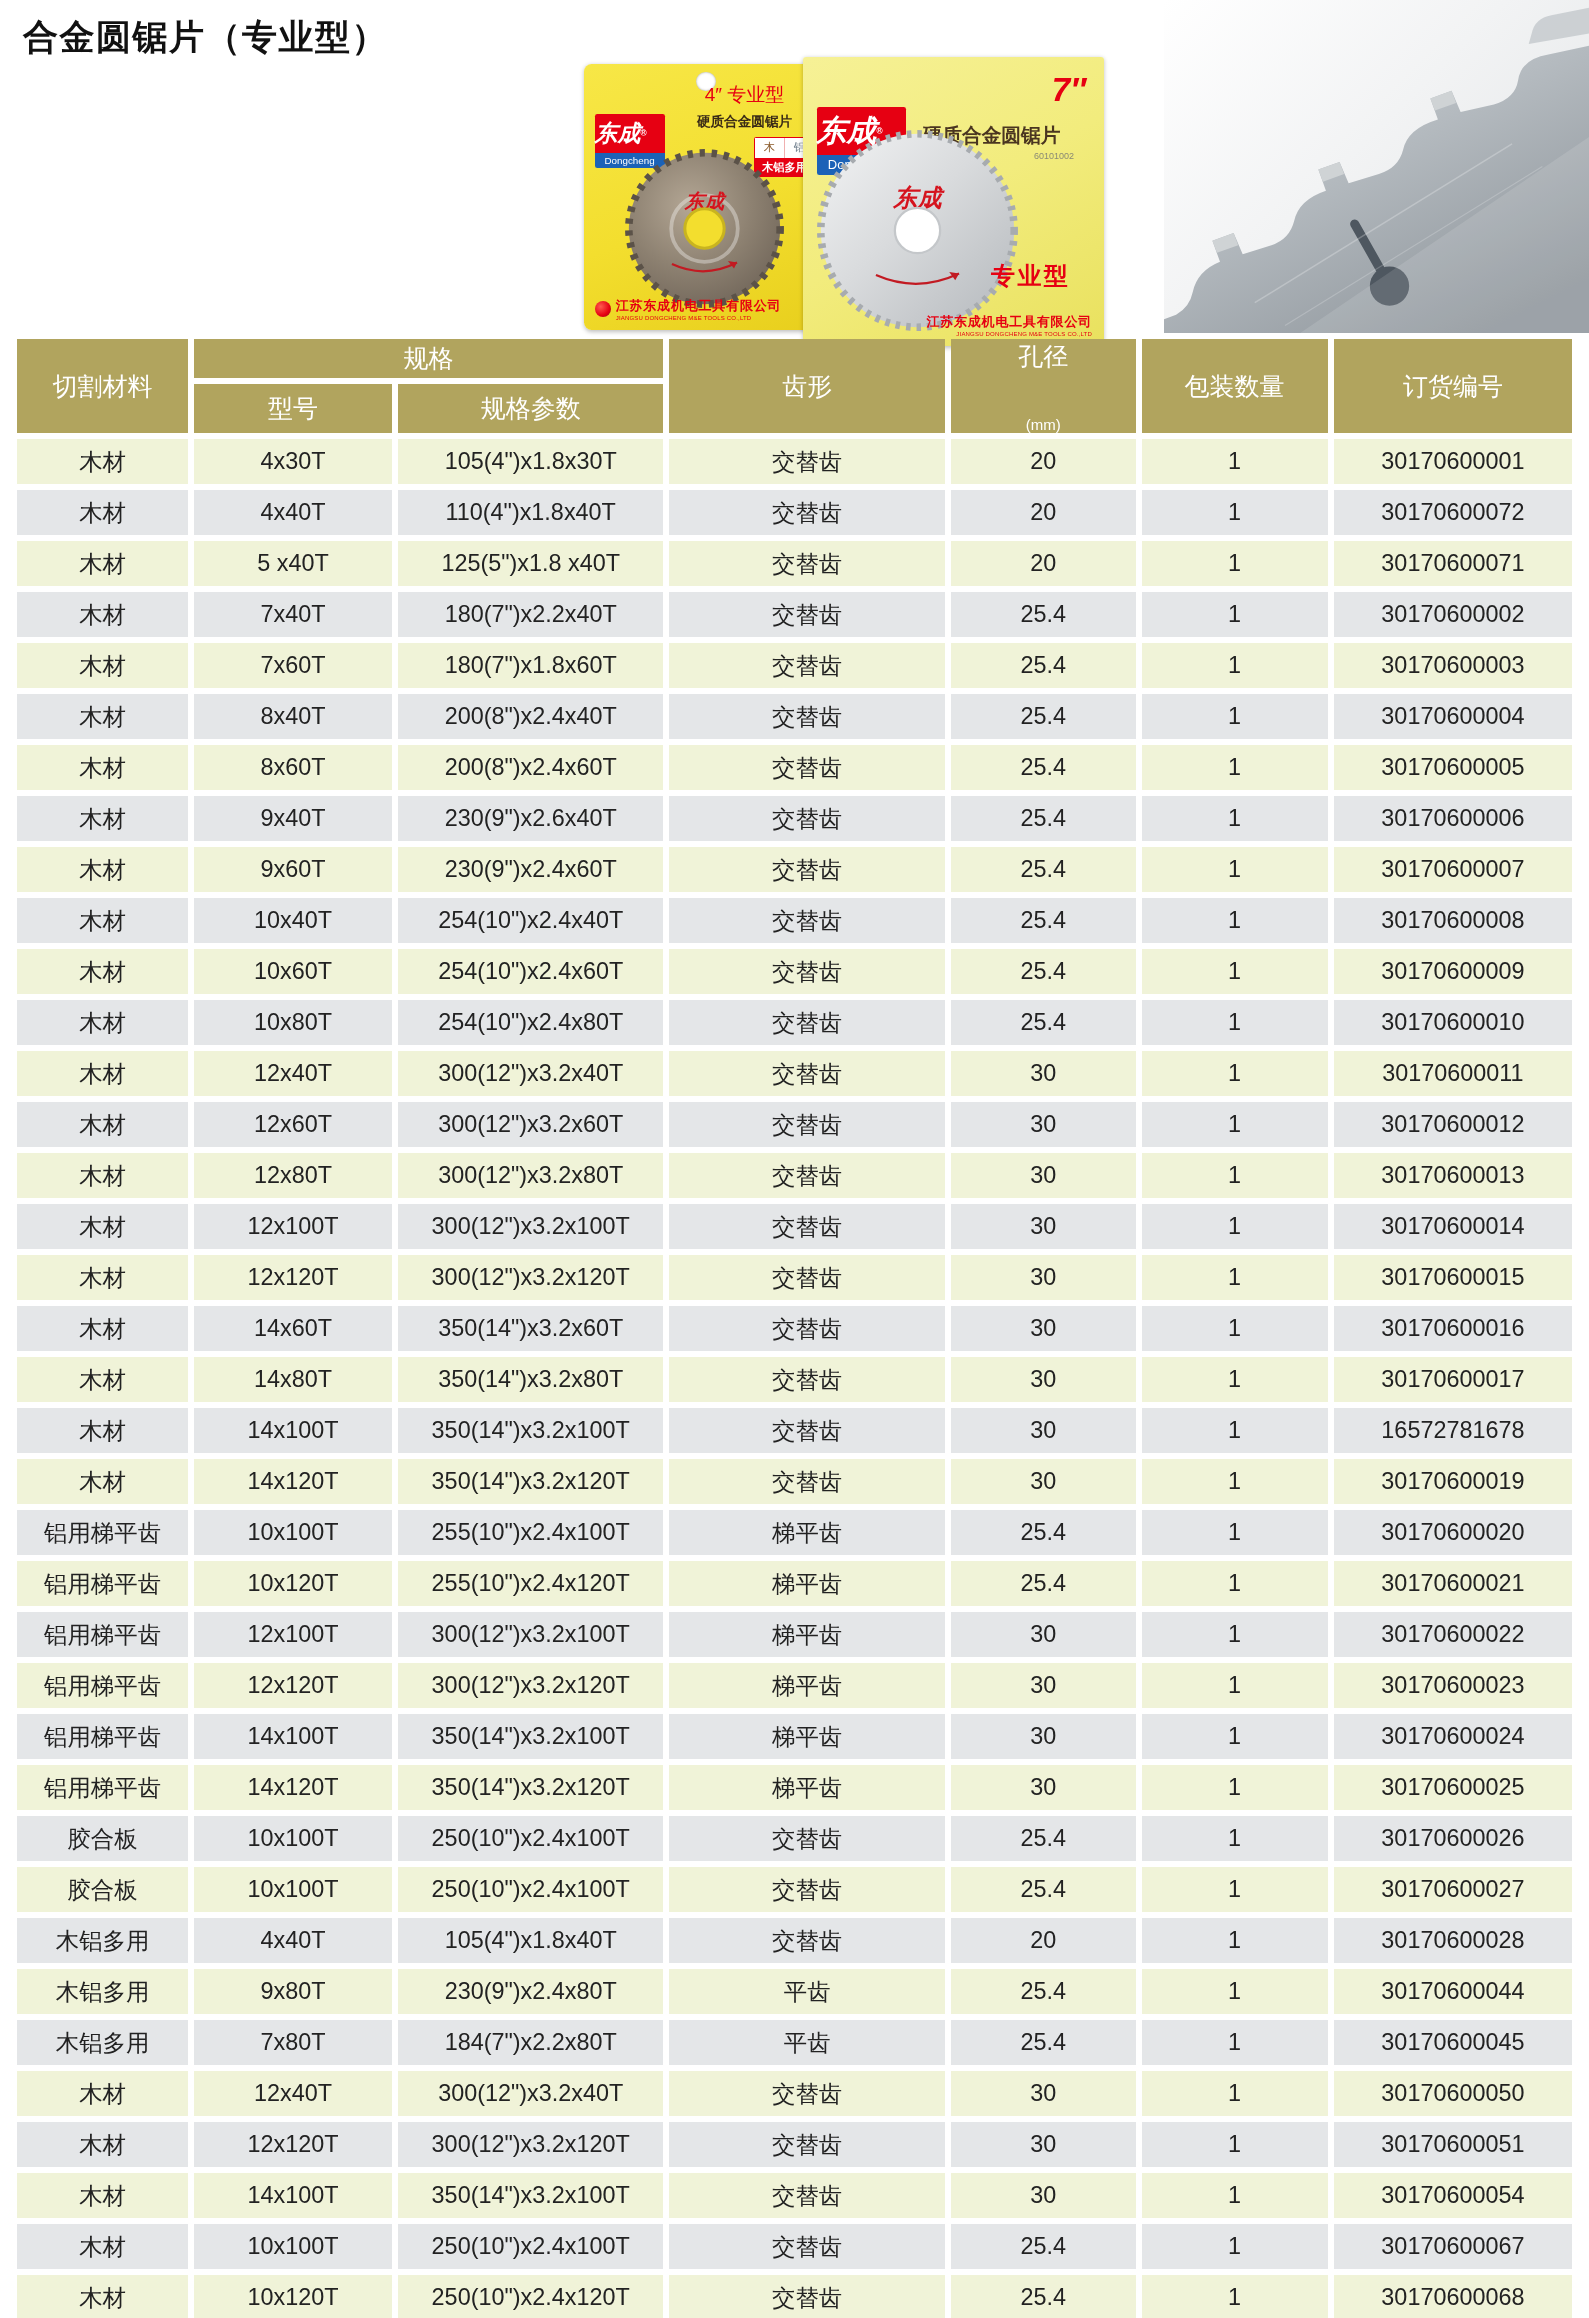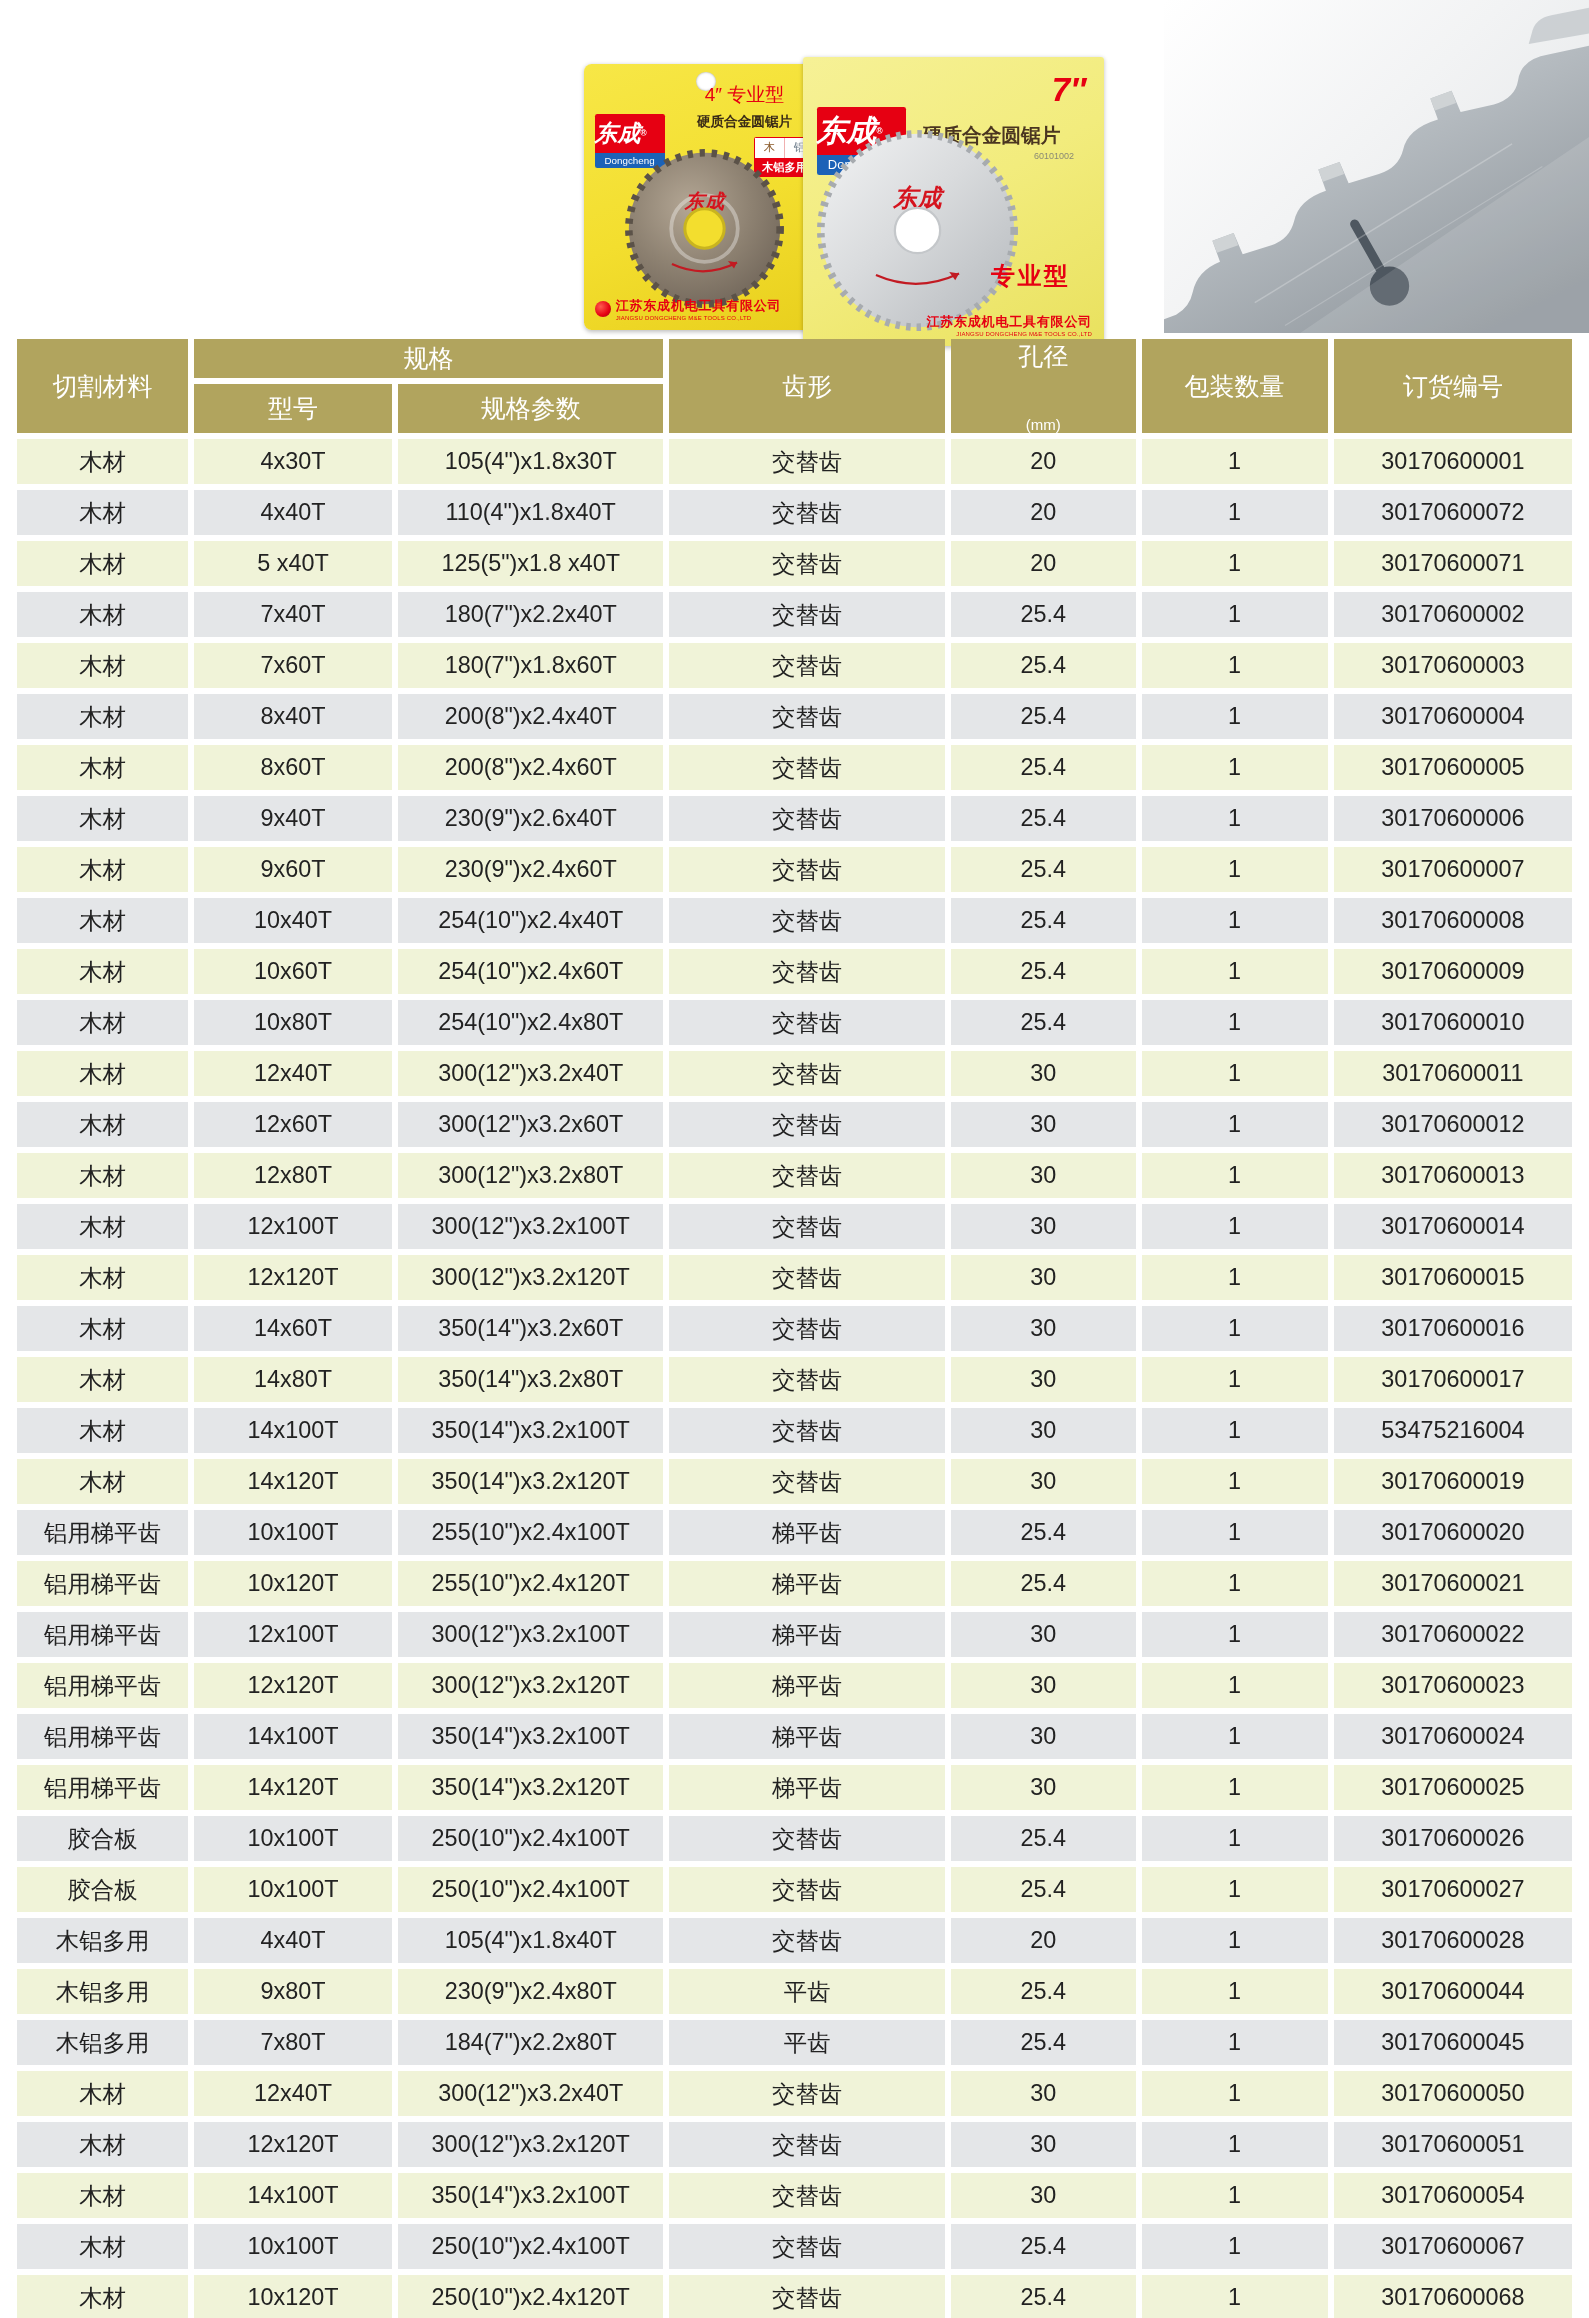--- a/index.html
+++ b/index.html
@@ -53,20 +53,21 @@
   .spec-table tr.odd td{background:#f0f3d8;}
   .spec-table tr.even td{background:#e4e6e8;}
   .col-material{width:11%;} .col-model{width:12.8%;} .col-spec{width:17.1%;}
   .col-tooth{width:17.8%;} .col-hole{width:11.9%;} .col-pack{width:12%;} .col-order{width:15.4%;}
 </style>
 </head>
 <body>
 
 <div class="page">
 
+  <h1 class="title">合金圆锯片（专业型）</h1>
 
   <div class="blister">
     <div class="hang-hole"></div>
     <div class="logo">
       <div class="logo-cn"><span>东成</span><span class="reg">®</span></div>
       <div class="logo-en">Dongcheng</div>
     </div>
     <div class="pack-head">
       <div class="pack-size">4″ 专业型</div>
       <div class="pack-name">硬质合金圆锯片</div>
@@ -356,21 +357,21 @@
       <td>1</td>
       <td>30170600017</td>
     </tr>
         <tr class="even">
       <td>木材</td>
       <td>14x100T</td>
       <td>350(14")x3.2x100T</td>
       <td>交替齿</td>
       <td>30</td>
       <td>1</td>
-      <td>53475216004</td>
+      <td>16572781678</td>
     </tr>
         <tr class="odd">
       <td>木材</td>
       <td>14x120T</td>
       <td>350(14")x3.2x120T</td>
       <td>交替齿</td>
       <td>30</td>
       <td>1</td>
       <td>30170600019</td>
     </tr>

